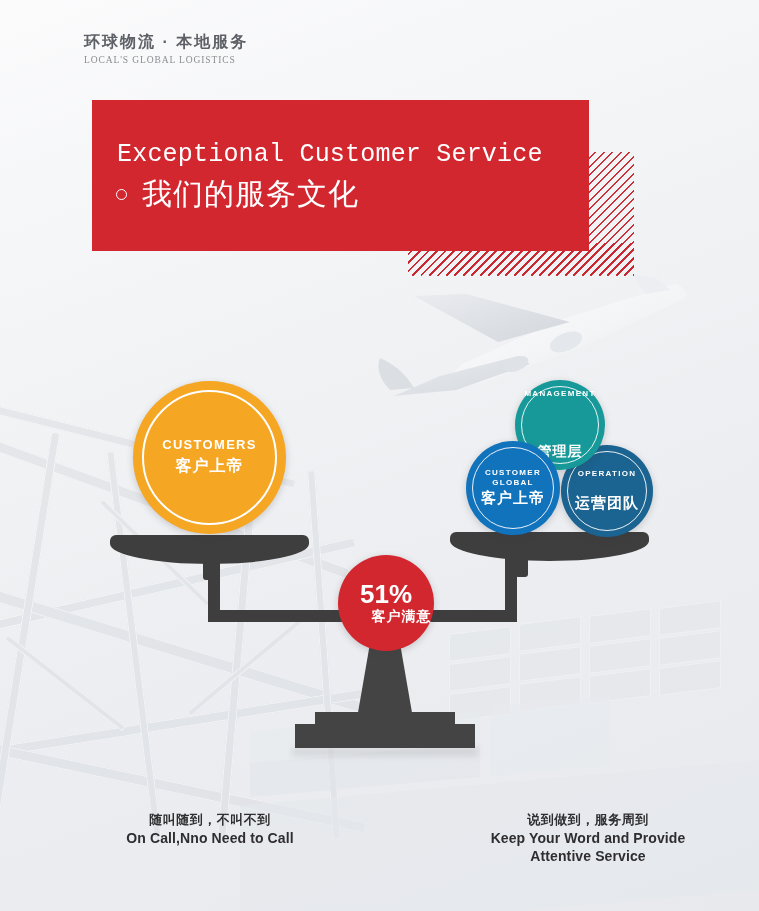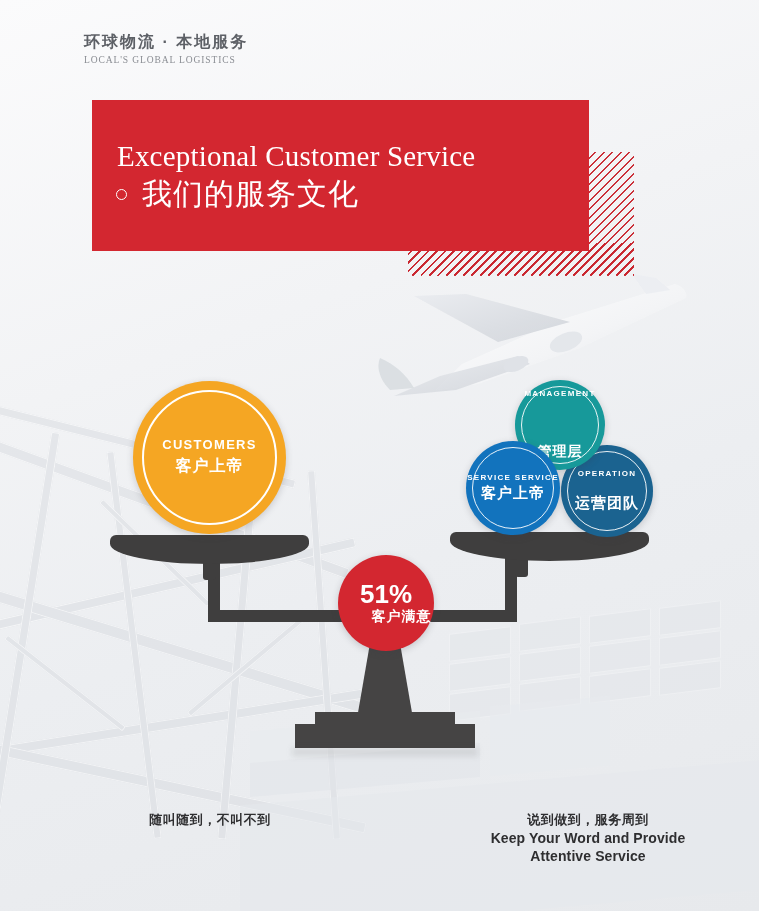--- a/index.html
+++ b/index.html
@@ -58,22 +58,22 @@
       -45deg,#c9262f 0 1.3px,rgba(255,255,255,0) 1.3px 6px);
   }
 
   
   .banner{
     position:absolute;left:92px;top:100px;width:497px;height:151px;
     background:#d32730;
   }
   .banner .en{
     position:absolute;left:25px;top:40px;
-    font-family:Liberation Serif, serif;
-    font-size:29px;color:#ffffff;letter-spacing:.2px;white-space:nowrap;
+    font-family:Liberation Mono, monospace;
+    font-size:25px;color:#ffffff;letter-spacing:.2px;white-space:nowrap;
   }
   .banner .cnrow{
     position:absolute;left:24px;top:74px;display:flex;align-items:center;
   }
   .banner .bullet{
     width:11px;height:11px;border:1.6px solid #fff;border-radius:50%;
     margin-right:15px;box-sizing:border-box;
   }
   .banner .cn{
     font-size:30px;color:#ffffff;letter-spacing:1px;white-space:nowrap;
@@ -276,37 +276,38 @@
   </div>
 
   <div class="circ c-mgmt">
     <span class="ring"></span>
     <span class="lbl-en">MANAGEMENT</span>
     <span class="lbl-cn">管理层</span>
   </div>
 
   <div class="circ c-cs">
     <span class="ring"></span>
-    <span class="lbl-en">SERVICE SERVICE</span>
+    <span class="lbl-en">CUSTOMER GLOBAL</span>
     <span class="lbl-cn">客户上帝</span>
   </div>
 
   <div class="circ c-op">
     <span class="ring"></span>
     <span class="lbl-en">OPERATION</span>
     <span class="lbl-cn">运营团队</span>
   </div>
 
   <div class="circ c-100">
     <span class="lbl-en">51%</span>
     <span class="lbl-cn">客户满意</span>
   </div>
 
   <div class="cap cap-l">
     <div class="cn">随叫随到，不叫不到</div>
+    <div class="en">On Call,Nno Need to Call</div>
   </div>
 
   <div class="cap cap-r">
     <div class="cn">说到做到，服务周到</div>
     <div class="en">Keep Your Word and Provide</div>
     <div class="en">Attentive Service</div>
   </div>
 
 </div>
 

